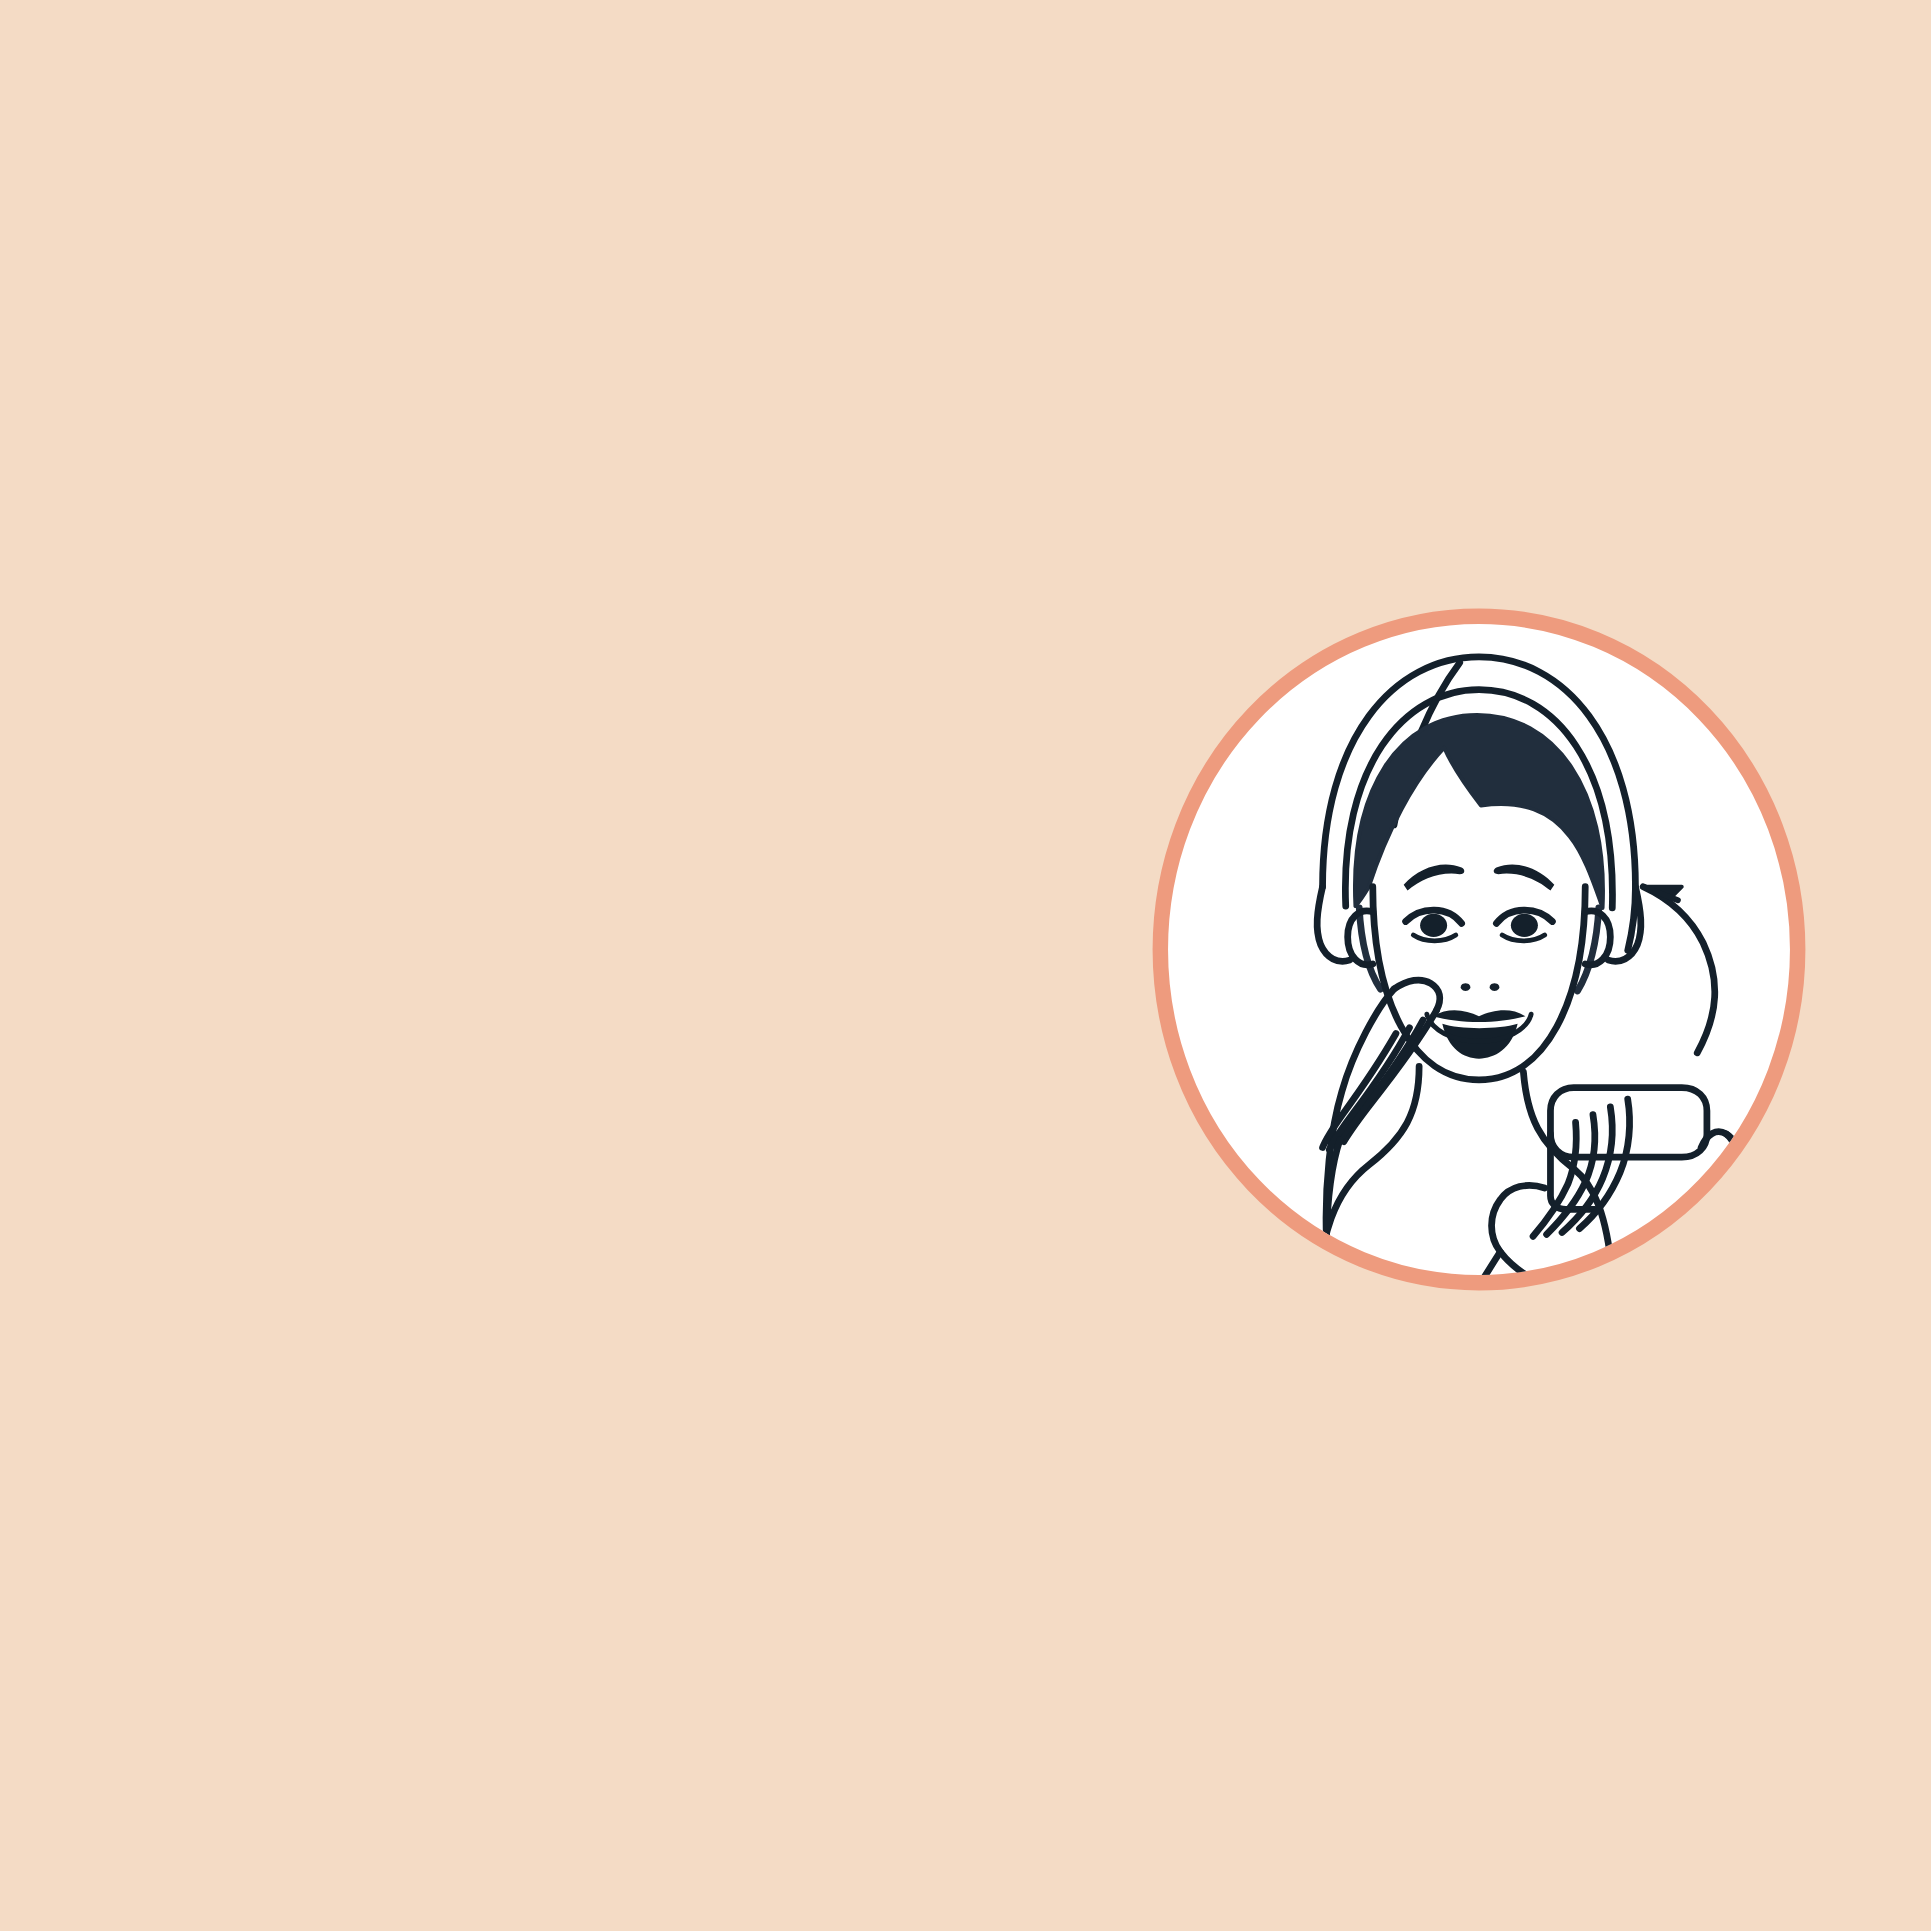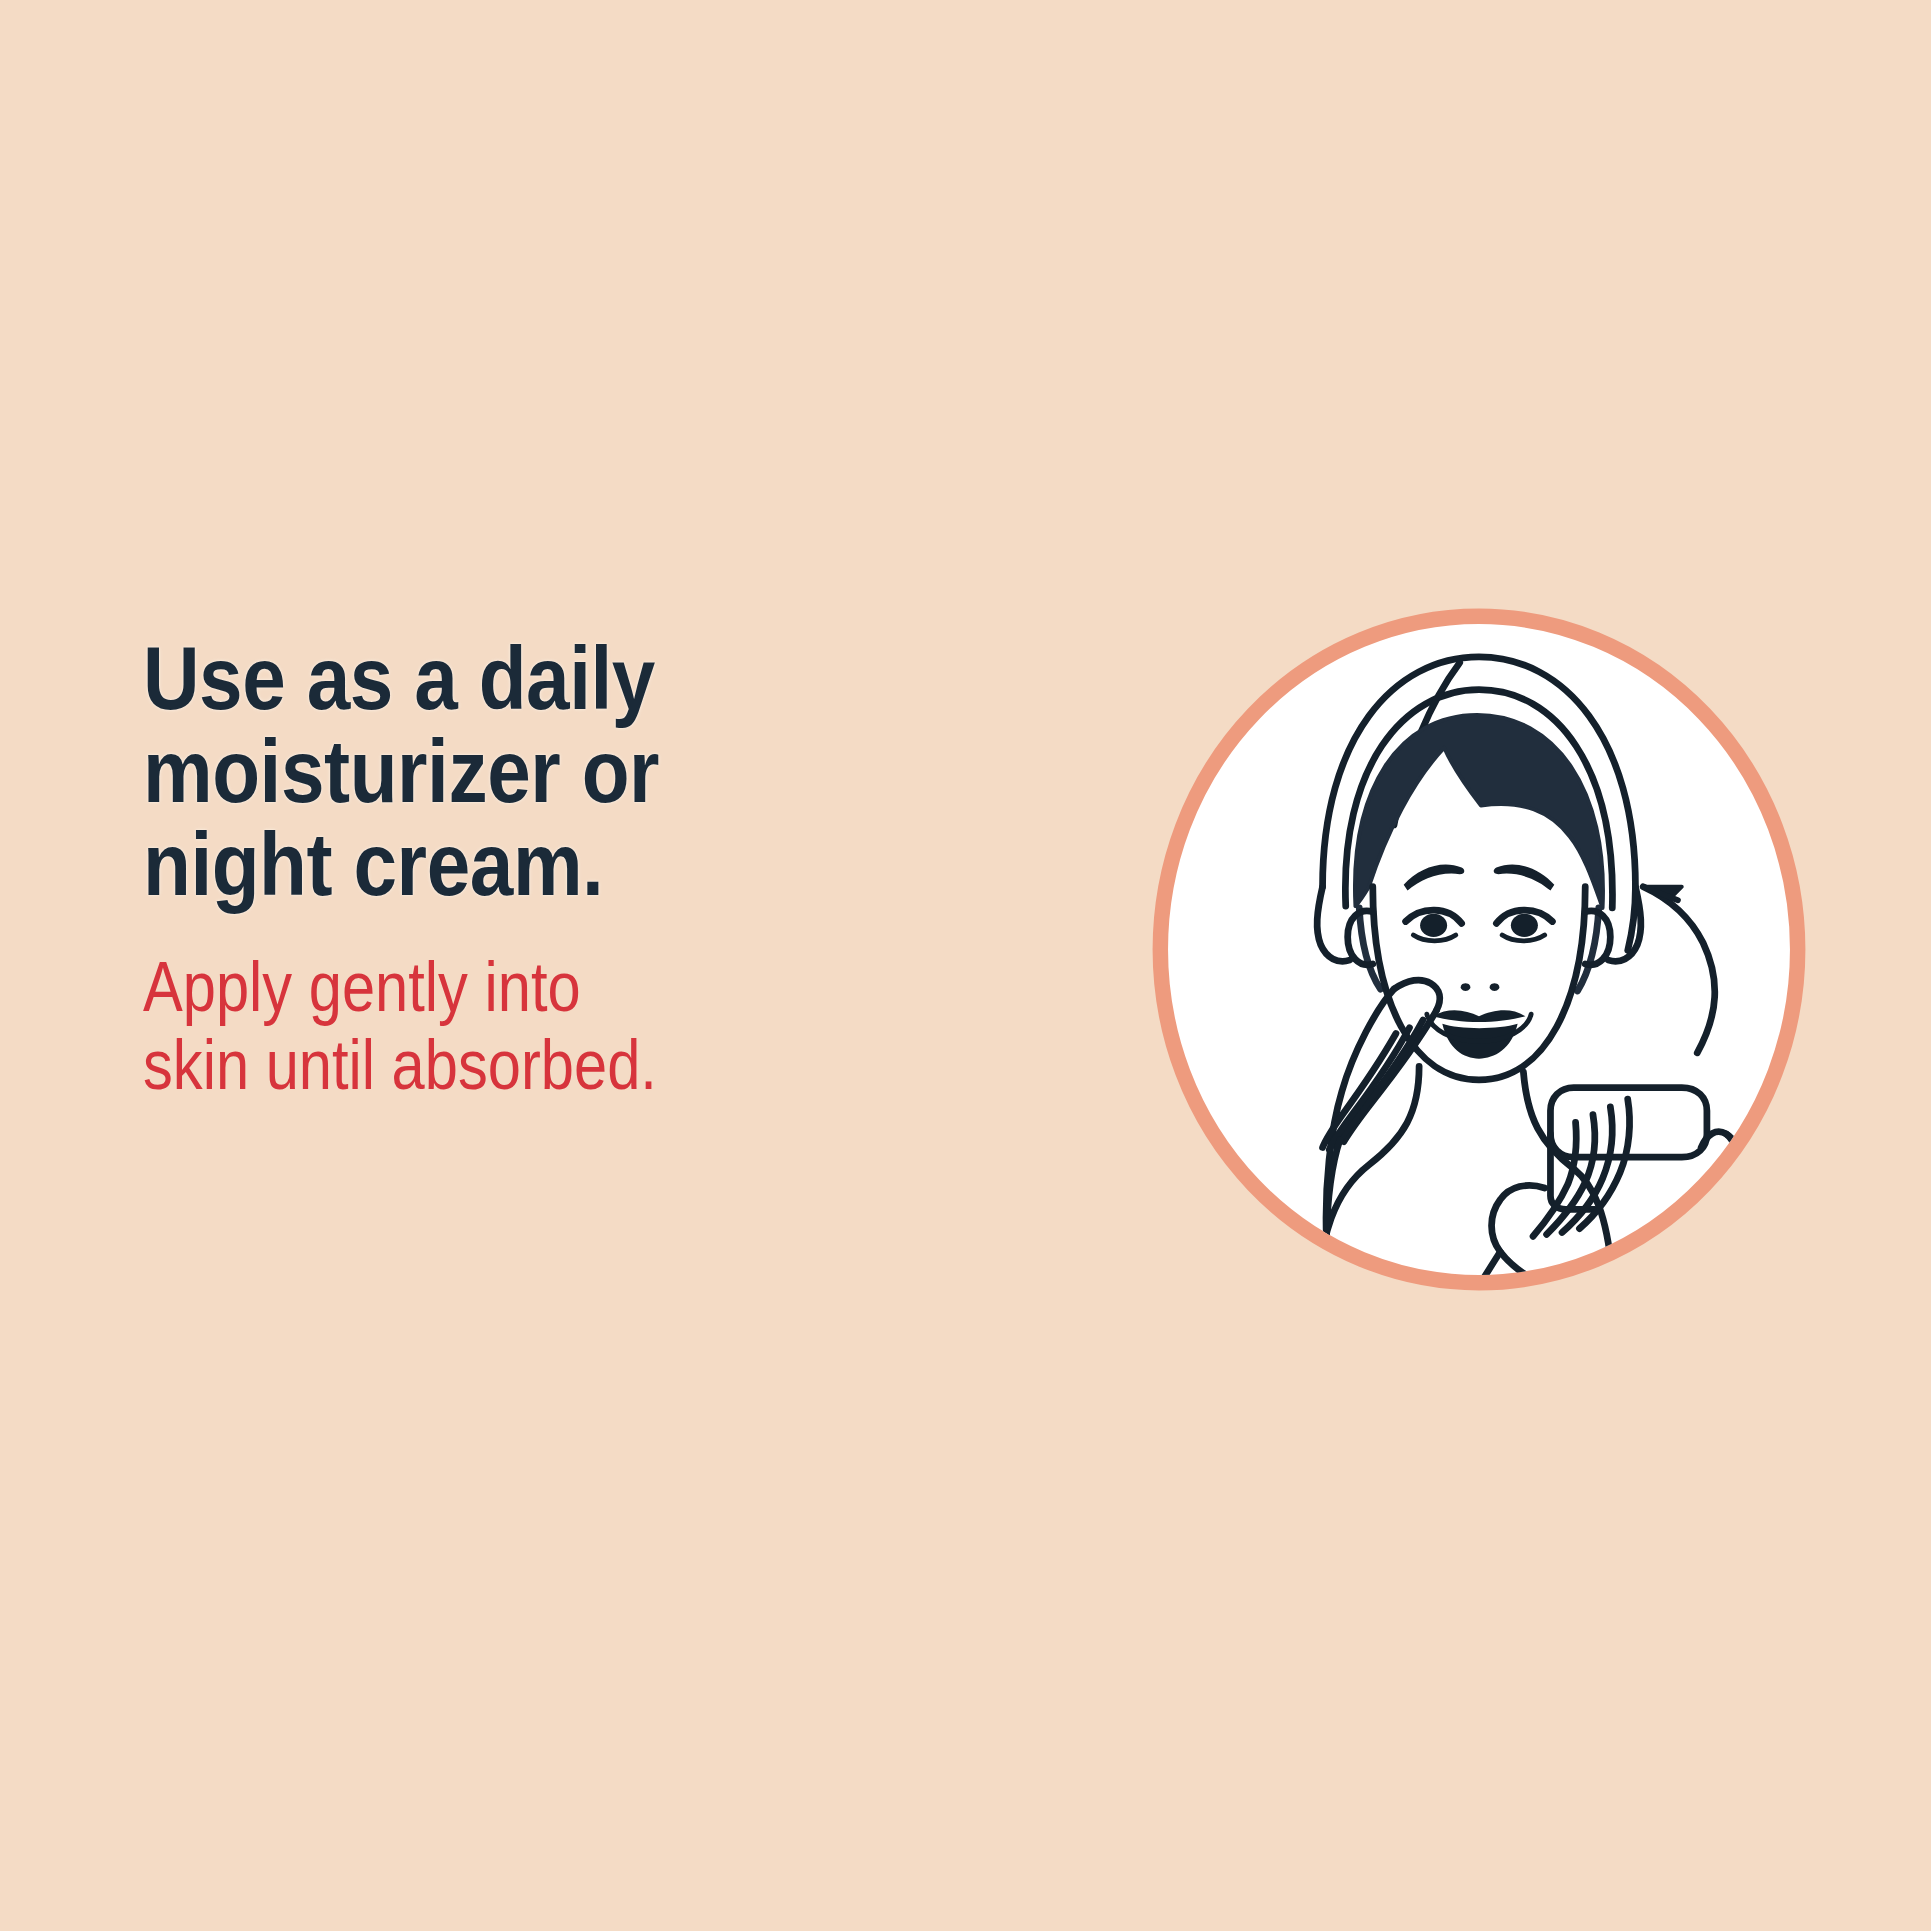--- a/index.html
+++ b/index.html
@@ -65,27 +65,20 @@
     display: block;
     width: 100%;
     height: 100%;
   }
 </style>
 </head>
 <body>
 
 <div id="canvas">
 
-  <div id="text-block">
-    <h1 id="headline">Use as a daily
-moisturizer or
-night cream.</h1>
-    <p id="subheadline">Apply gently into
-skin until absorbed.</p>
-  </div>
 
   <div id="illustration">
     <svg viewBox="0 0 700 730" xmlns="http://www.w3.org/2000/svg">
 
       <ellipse cx="350" cy="365" rx="330" ry="345" fill="#FFFFFF" stroke="#EE9B7E" stroke-width="16"></ellipse>
 
       <defs>
         <clipPath id="circleClip">
           <ellipse cx="350" cy="365" rx="322" ry="337"></ellipse>
         </clipPath>

